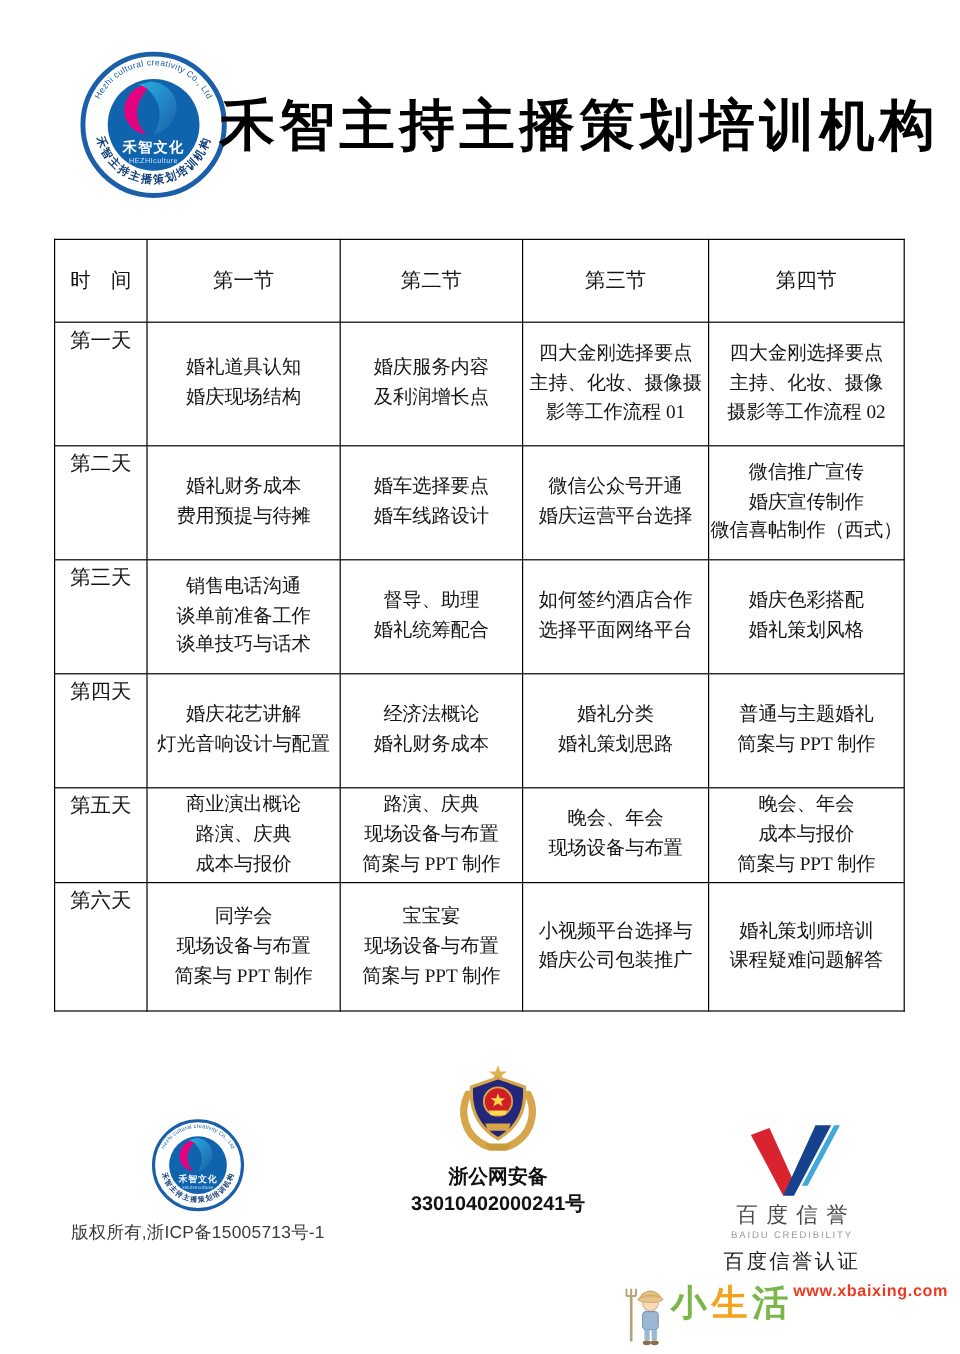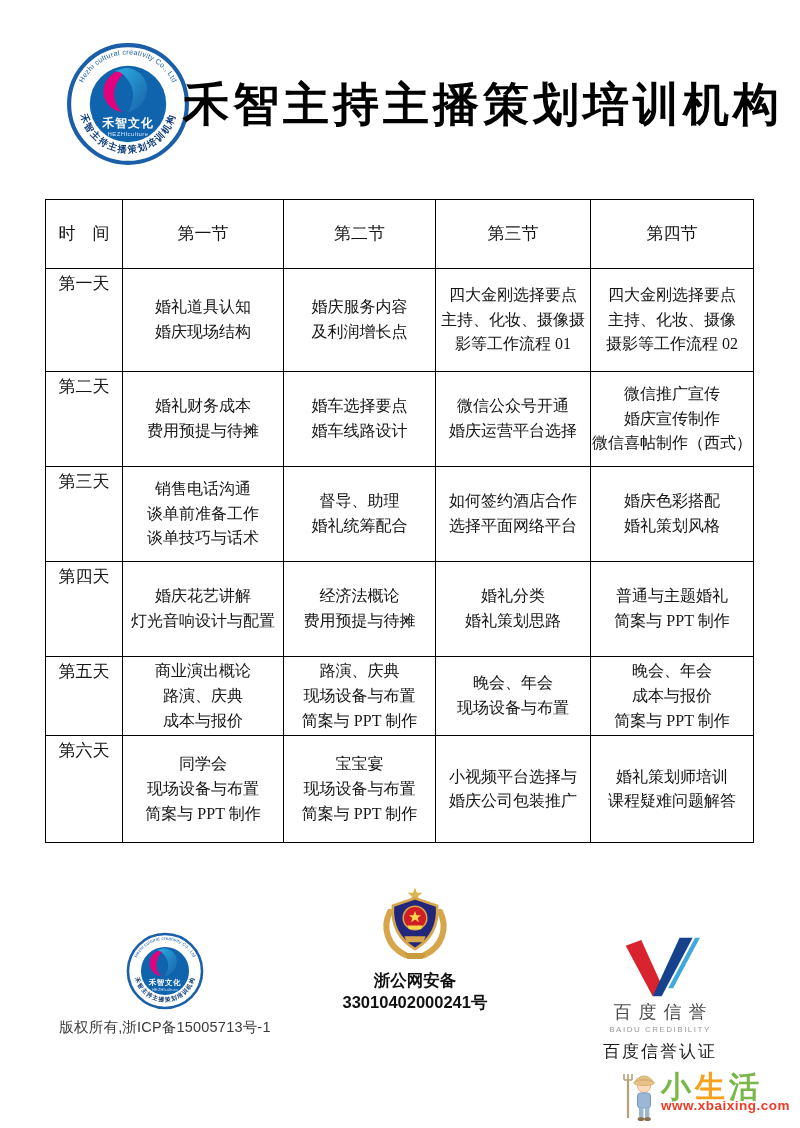--- a/index.html
+++ b/index.html
@@ -49,21 +49,21 @@
   .f-right .bd-logo{width:88px;height:62px;margin:0 auto;}
   .f-right .bd-cn{font-size:18px;color:#4a4a4a;letter-spacing:7px;margin-top:2px;padding-left:7px;}
   .f-right .bd-en{font-size:8px;color:#9a9a9a;letter-spacing:1.5px;margin-top:1px;}
   .f-right .bd-cert{font-size:17px;color:#1c1c1c;margin-top:6px;letter-spacing:2px;}
   
   .watermark{
     position:absolute;right:10px;bottom:4px;display:flex;align-items:flex-start;
     font-family:"Liberation Sans","DejaVu Sans",sans-serif;
   }
   .wm-figure{width:36px;height:52px;margin-right:2px;}
-  .wm-textcol{display:flex;flex-direction:column;align-items:flex-start;}
+  .wm-textcol{display:flex;flex-direction:row;align-items:flex-start;}
   .wm-chars{font-size:30px;font-weight:bold;line-height:1;letter-spacing:4px;}
   .wm-chars .g{color:#7ab648;}
   .wm-chars .o{color:#f6a21d;}
   .wm-url{
     font-size:13.5px;font-weight:bold;color:#ef3b23;margin-top:-4px;
     letter-spacing:0.5px;text-shadow:0 0 2px #fff;
   }
 </style>
 </head>
 <body>
@@ -148,21 +148,21 @@
       <td>如何签约酒店合作
 选择平面网络平台</td>
       <td>婚庆色彩搭配
 婚礼策划风格</td>
     </tr>
     <tr>
       <td class="day">第四天</td>
       <td>婚庆花艺讲解
 灯光音响设计与配置</td>
       <td>经济法概论
-费用预提与待摊</td>
+婚礼财务成本</td>
       <td>婚礼分类
 婚礼策划思路</td>
       <td>普通与主题婚礼
 简案与 PPT 制作</td>
     </tr>
     <tr>
       <td class="day">第五天</td>
       <td>商业演出概论
 路演、庆典
 成本与报价</td>

